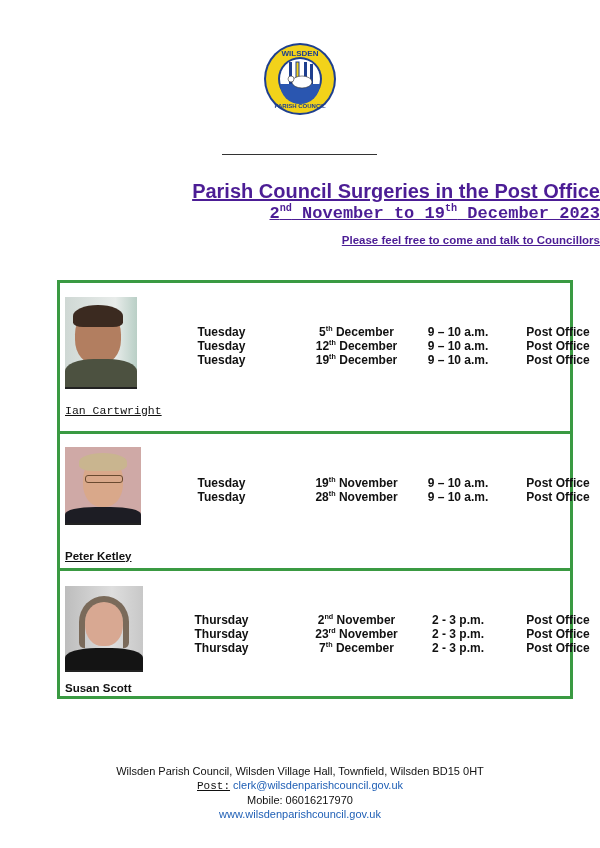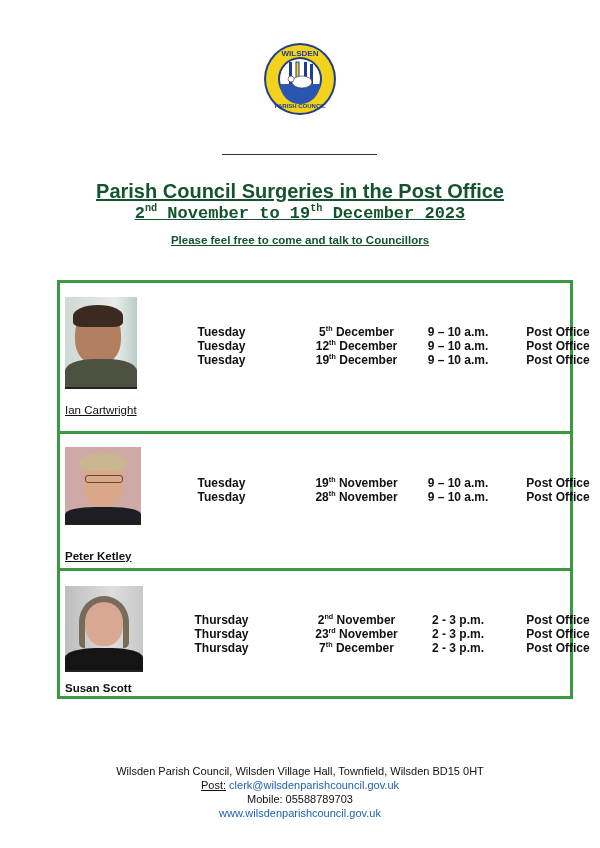--- a/index.html
+++ b/index.html
@@ -1,38 +1,38 @@
 <!DOCTYPE html>
 <html><head>
 <meta charset="utf-8">
 <style>
   html,body{margin:0;padding:0;background:#fff;}
   body{width:600px;height:848px;position:relative;overflow:hidden;font-family:"Liberation Sans",sans-serif;color:#111;}
   .abs{position:absolute;}
   .logo{left:263px;top:42px;width:74px;height:74px;}
   .rule{left:222px;top:154px;width:155px;height:0;border-top:1.5px solid #333;}
-  .title{left:0;width:600px;text-align:center;color:#14532d;font-weight:bold;text-decoration:underline;}
+  .title{left:0;width:600px;text-align:right;color:#4c1d95;font-weight:bold;text-decoration:underline;}
   .t1{top:180px;font-size:20px;}
   .t2{top:204px;font-size:17px;font-family:Liberation Mono, monospace;}
   .t3{top:234px;font-size:11.5px;}
   sup{font-size:0.6em;line-height:0;vertical-align:super;}
   .box{left:57px;top:280px;width:510px;height:413px;border:3px solid #3a9a42;}
   .sect{position:absolute;left:0;width:510px;border-bottom:3px solid #3a9a42;}
   .sect.last{border-bottom:none;}
   .photo{position:absolute;left:5px;overflow:hidden;border-bottom:2px solid #222;}
   .name{position:absolute;left:5px;font-size:11.5px;}
   .rows{position:absolute;left:110px;font-size:12px;font-weight:bold;line-height:14px;}
   .row{display:flex;text-align:center;}
   .c-day{width:103px;}
   .c-date{width:103px;margin-left:32px;}
   .c-time{width:100px;}
   .c-place{width:100px;}
   .footer{left:0;width:600px;top:764px;text-align:center;font-size:11px;line-height:14px;color:#111;}
   .footer a{color:#1f5fb5;}
-  .u{text-decoration:underline;}
+  .u{text-decoration:underline;font-family:Liberation Mono, monospace;}
 </style>
 </head>
 <body>
 
 <div class="abs logo">
   <svg width="74" height="74" viewBox="0 0 74 74">
     <circle cx="37" cy="37" r="36" fill="#1e3f8f"></circle>
     <circle cx="37" cy="37" r="34" fill="#f2d21a"></circle>
     <circle cx="37" cy="37" r="22" fill="#1e3f8f"></circle>
     <circle cx="37" cy="37" r="20" fill="#fff"></circle>
@@ -135,15 +135,15 @@
           <span class="c-time">2 - 3 p.m.</span>
           <span class="c-place">Post Office</span>
         </div>
     </div>
   </div>
 </div>
 
 <div class="abs footer">
   <div>Wilsden Parish Council, Wilsden Village Hall, Townfield, Wilsden BD15 0HT</div>
   <div><span class="u">Post:</span><a> clerk@wilsdenparishcouncil.gov.uk</a></div>
-  <div>Mobile: 05588789703</div>
+  <div>Mobile: 06016217970</div>
   <div><a>www.wilsdenparishcouncil.gov.uk</a></div>
 </div>
 
 </body></html>

